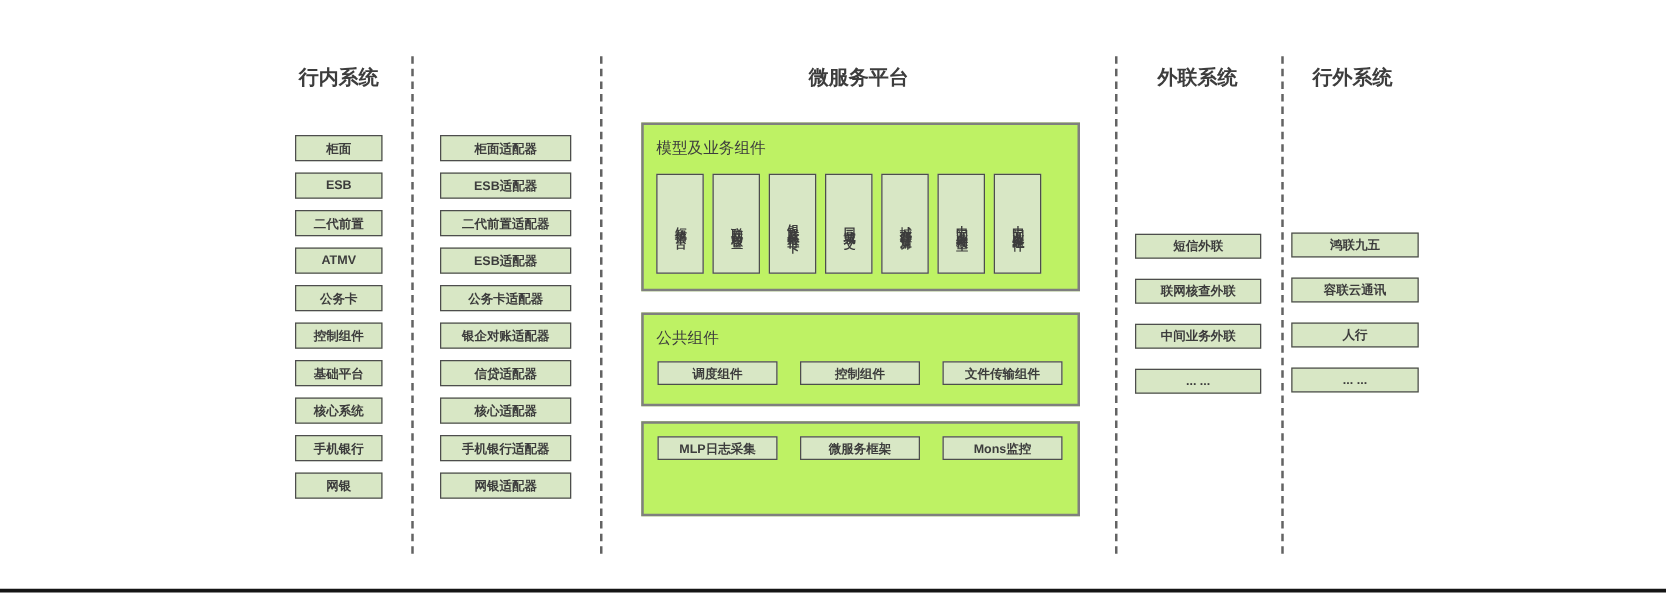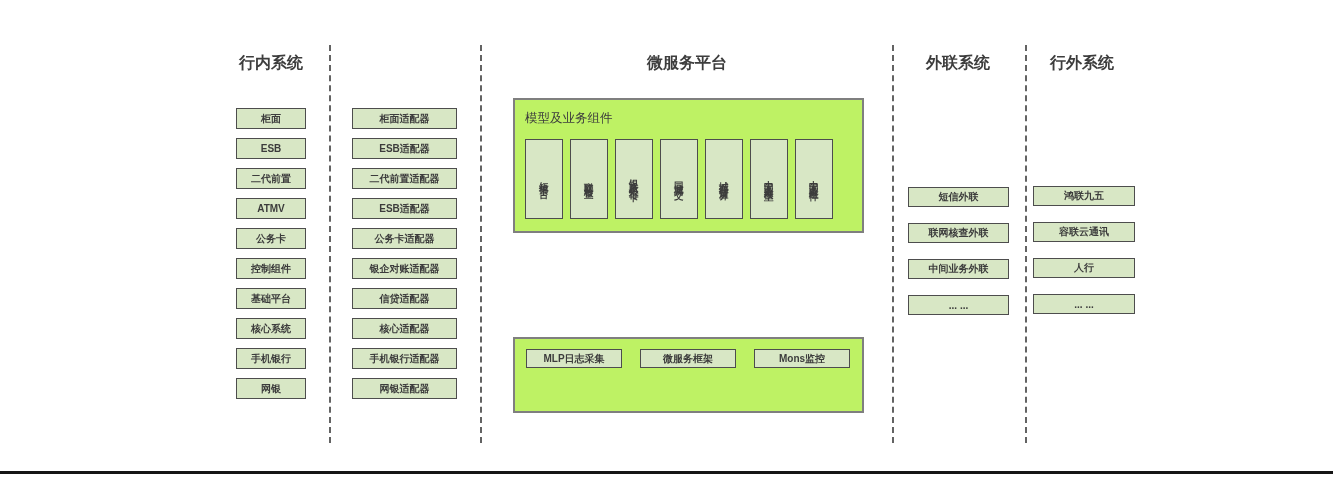--- a/index.html
+++ b/index.html
@@ -151,20 +151,34 @@
         </div>
         <div class="vbox">
           <span>中间业务模型</span>
         </div>
         <div class="vbox">
           <span>中间业务组件</span>
         </div>
       </div>
   </div>
 
+  <div class="bluegroup" style="top:250px;height:75px;">
+    <div class="group-label">公共组件</div>
+    <div class="grow grow-h">
+        <div class="hbox">
+          <span>调度组件</span>
+        </div>
+        <div class="hbox">
+          <span>控制组件</span>
+        </div>
+        <div class="hbox">
+          <span>文件传输组件</span>
+        </div>
+      </div>
+  </div>
 
   <div class="bluegroup" style="top:337px;height:76px;">
     <div class="grow grow-h">
         <div class="hbox">
           <span>MLP日志采集</span>
         </div>
         <div class="hbox">
           <span>微服务框架</span>
         </div>
         <div class="hbox">

